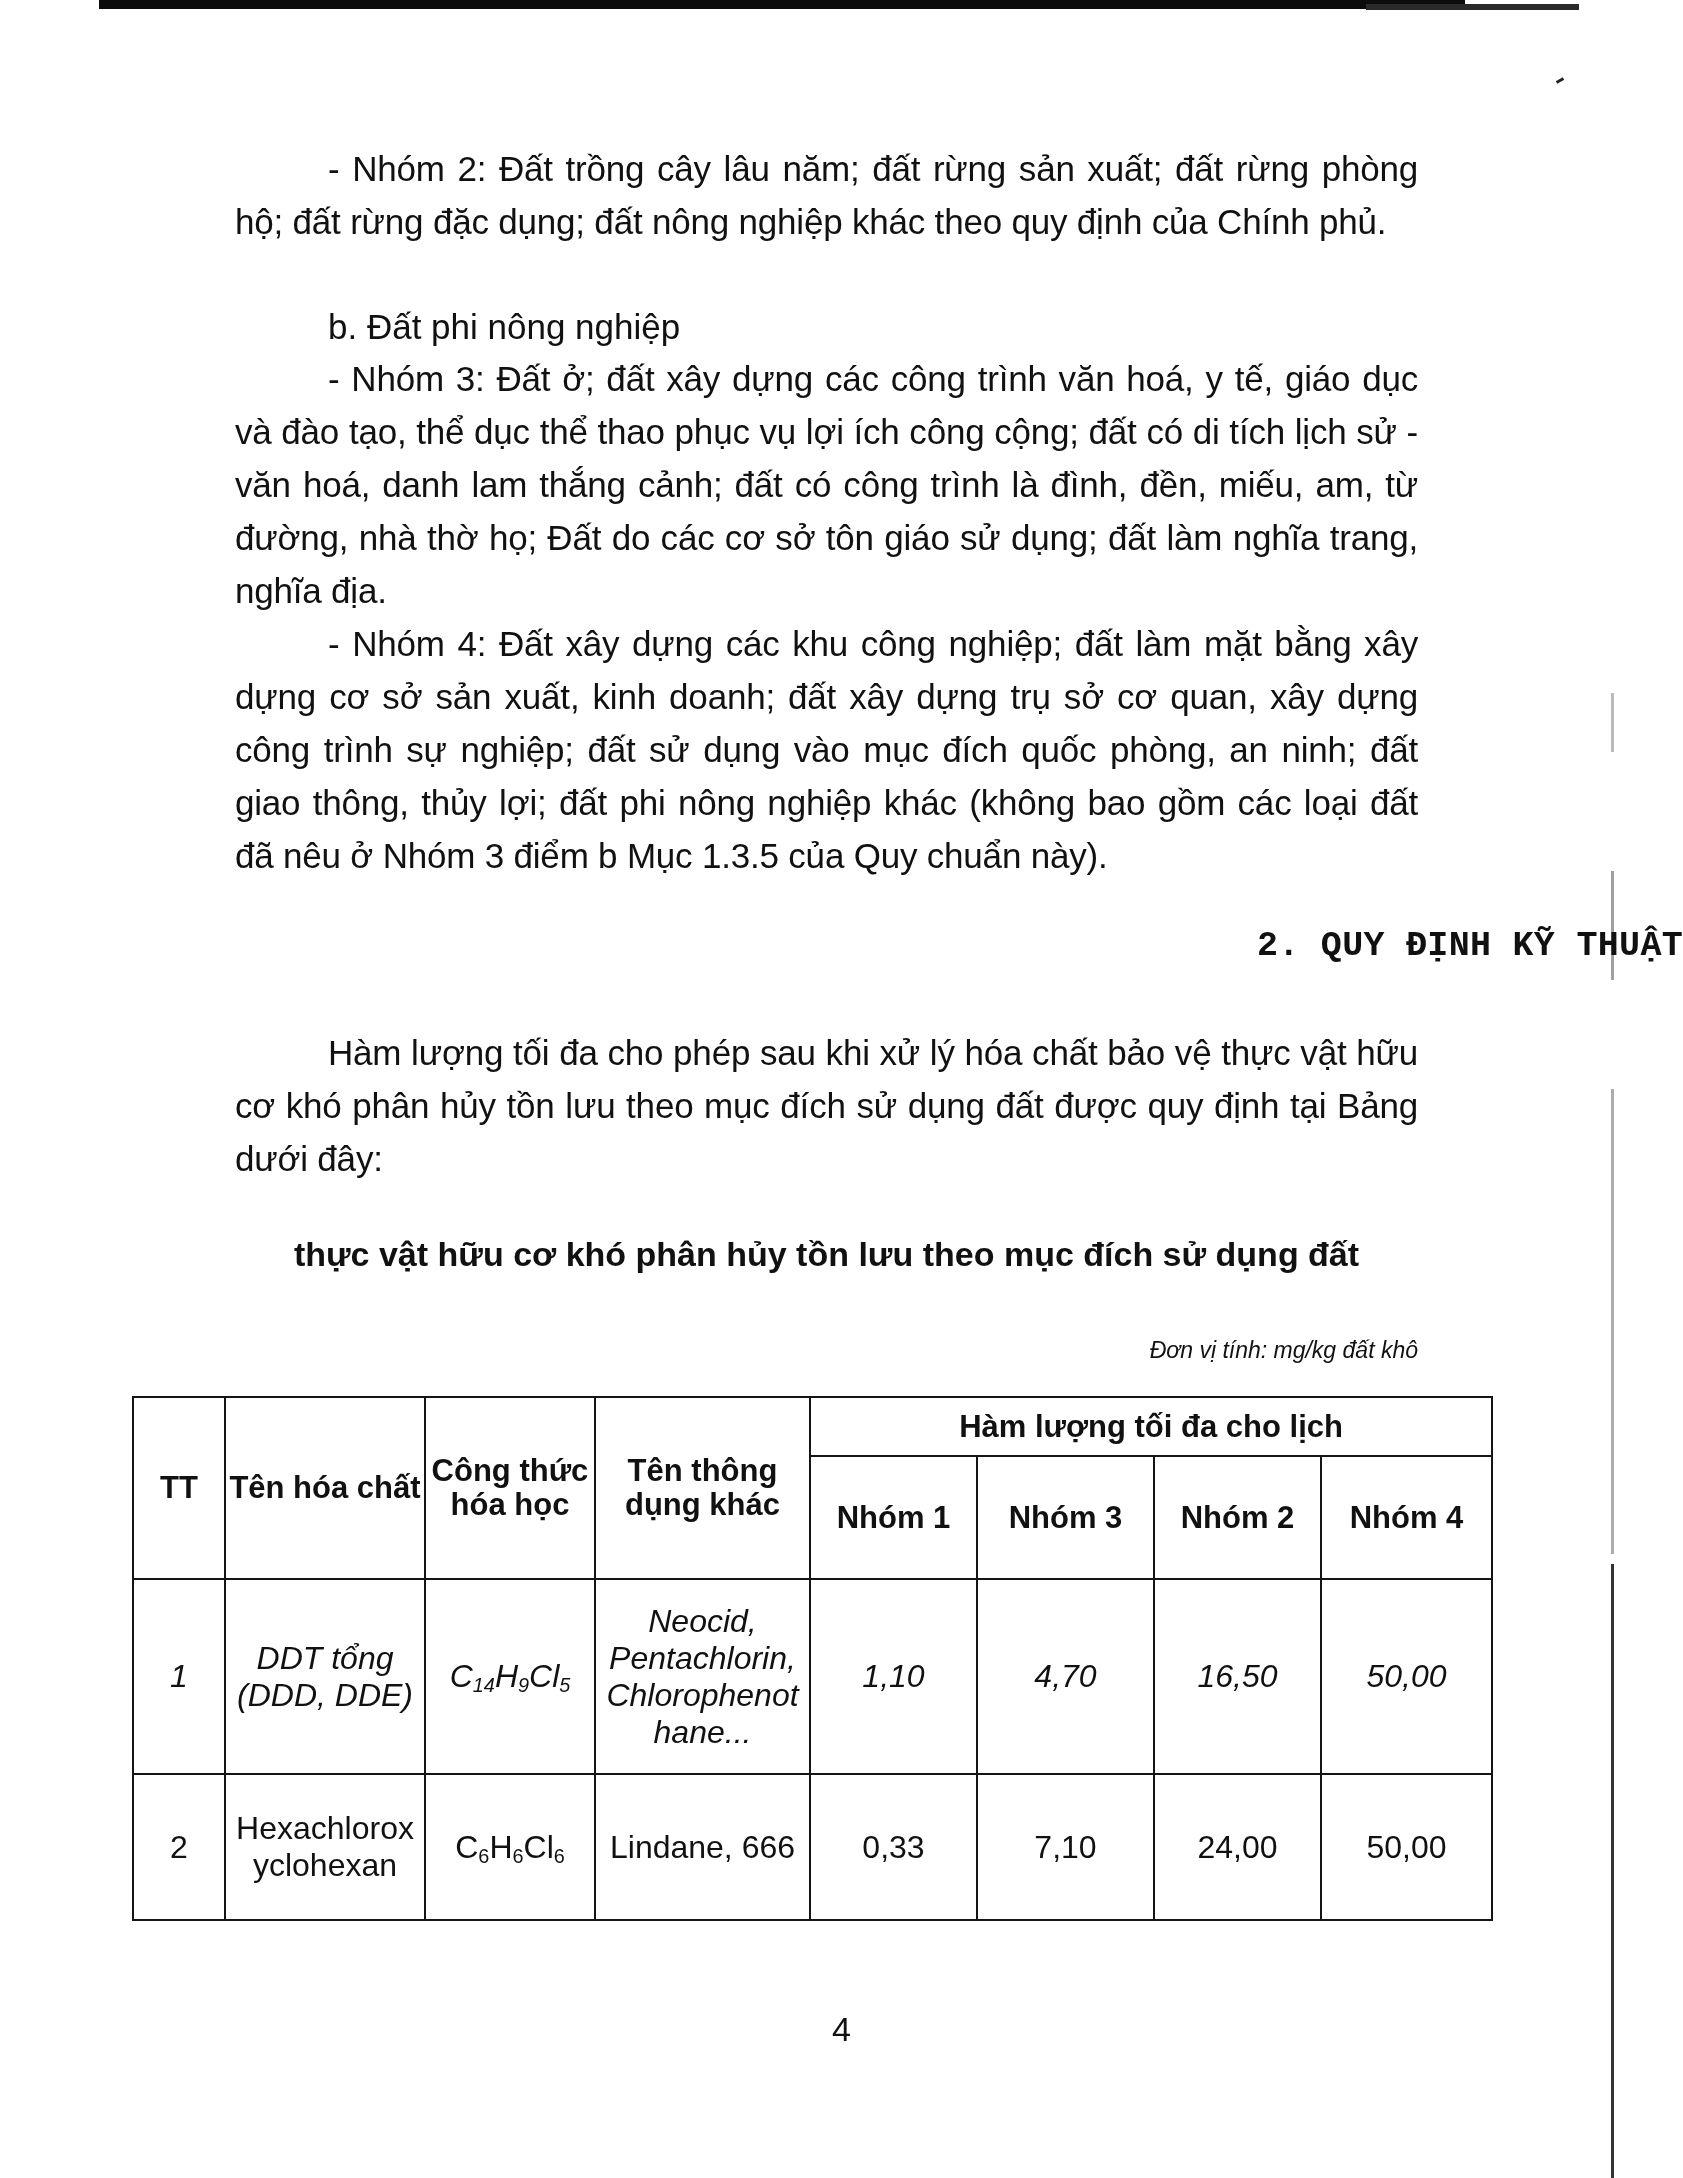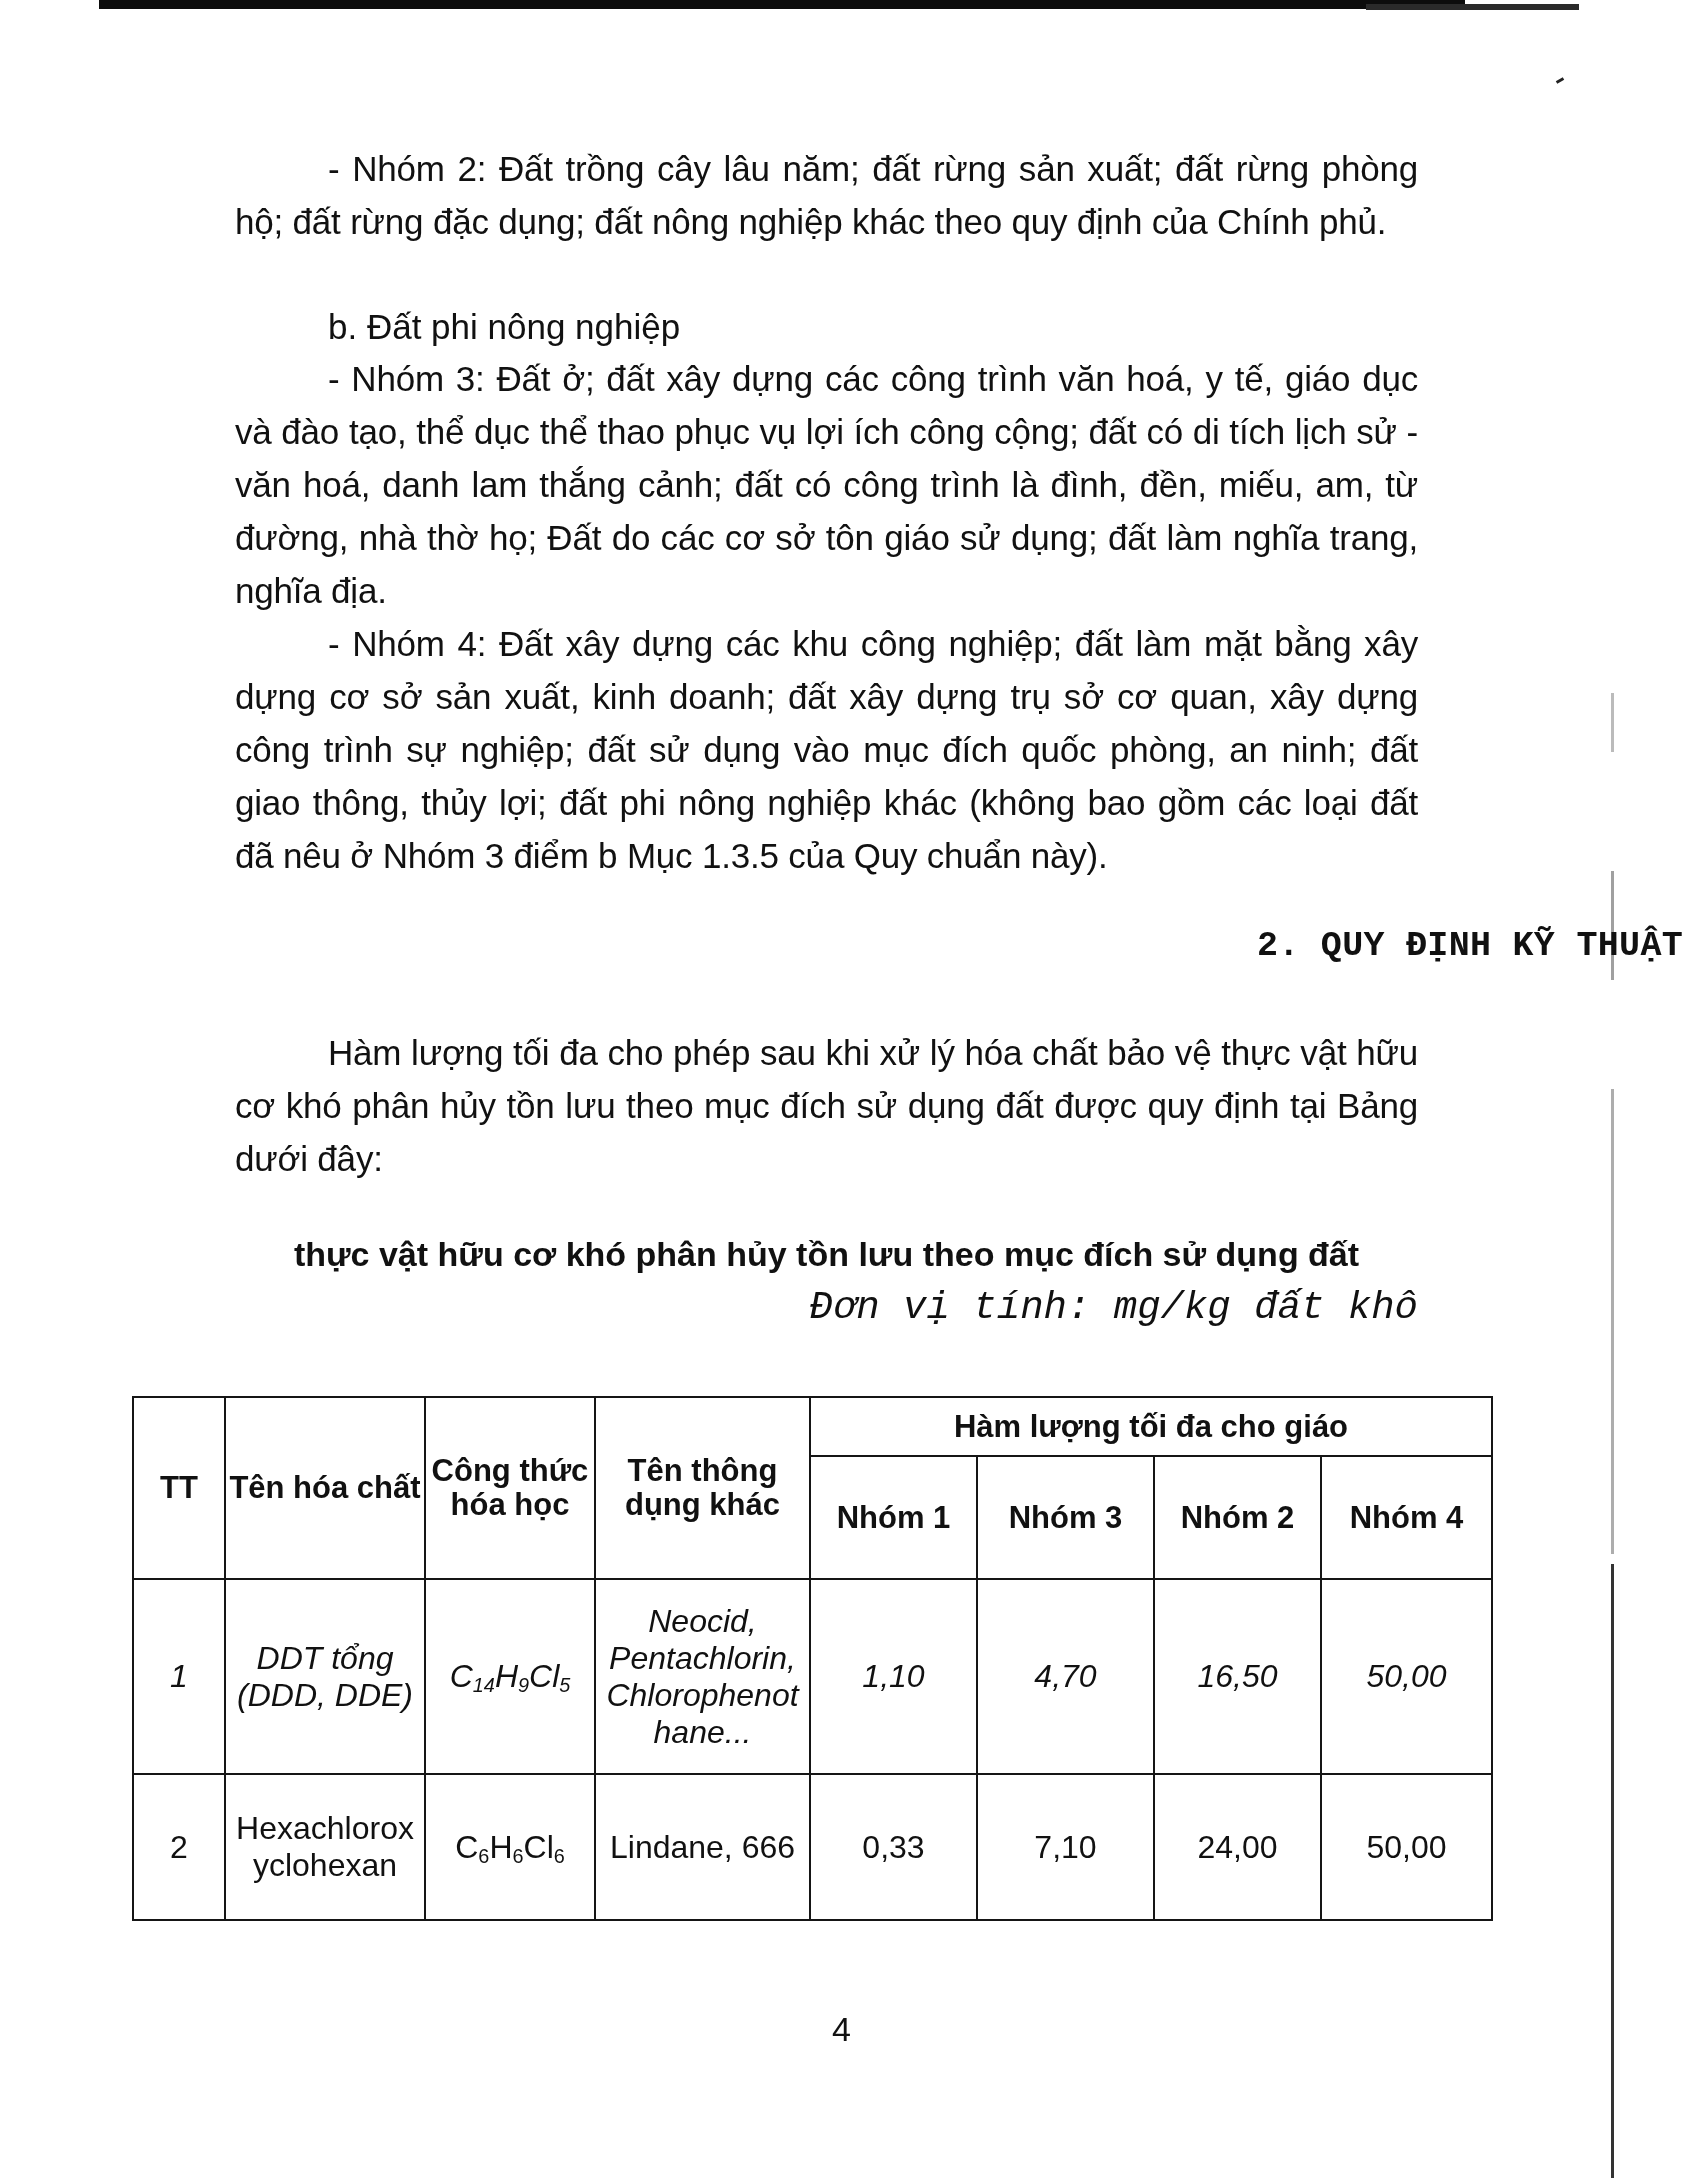--- a/index.html
+++ b/index.html
@@ -20,21 +20,21 @@
     .sub-heading { position: absolute; left: 328px; font-size: 35px; line-height: 53px; }
     .section-heading {
       position: absolute; left: 0; width: 1683px; text-align: right; top: 926px;
       font-size: 35px; font-weight: bold; letter-spacing: 0.3px; font-family: Liberation Mono, monospace;
     }
     .table-title {
       position: absolute; left: 235px; width: 1183px; top: 1228px; text-align: center;
       font-size: 34px; font-weight: bold; line-height: 52px;
     }
     .unit-note {
-      position: absolute; right: 265px; top: 1286px; font-size: 39px; font-style: italic; font-family: Liberation Mono, monospace;
+      position: absolute; right: 265px; top: 1337px; font-size: 23px; font-style: italic;
     }
 
     table.data-table {
       position: absolute; left: 132px; top: 1396px; width: 1360px;
       border-collapse: collapse; table-layout: fixed;
     }
     table.data-table td, table.data-table th {
       border: 2px solid #151515; text-align: center; vertical-align: middle; padding: 0 3px;
       font-size: 32px; line-height: 37px;
     }
@@ -94,21 +94,21 @@
       <col style="width:177px">
       <col style="width:167px">
       <col style="width:171px">
   </colgroup>
   <thead>
     <tr class="hdr-r1">
       <th rowspan="2">TT</th>
       <th rowspan="2">Tên hóa chất</th>
       <th rowspan="2">Công thức hóa học</th>
       <th rowspan="2">Tên thông dụng khác</th>
-      <th colspan="4">Hàm lượng tối đa cho giáo</th>
+      <th colspan="4">Hàm lượng tối đa cho lịch</th>
     </tr>
     <tr class="hdr-r2">
       <th>Nhóm 1</th>
       <th>Nhóm 3</th>
       <th>Nhóm 2</th>
       <th>Nhóm 4</th>
     </tr>
   </thead>
   <tbody>
     <tr class="body-r1">

